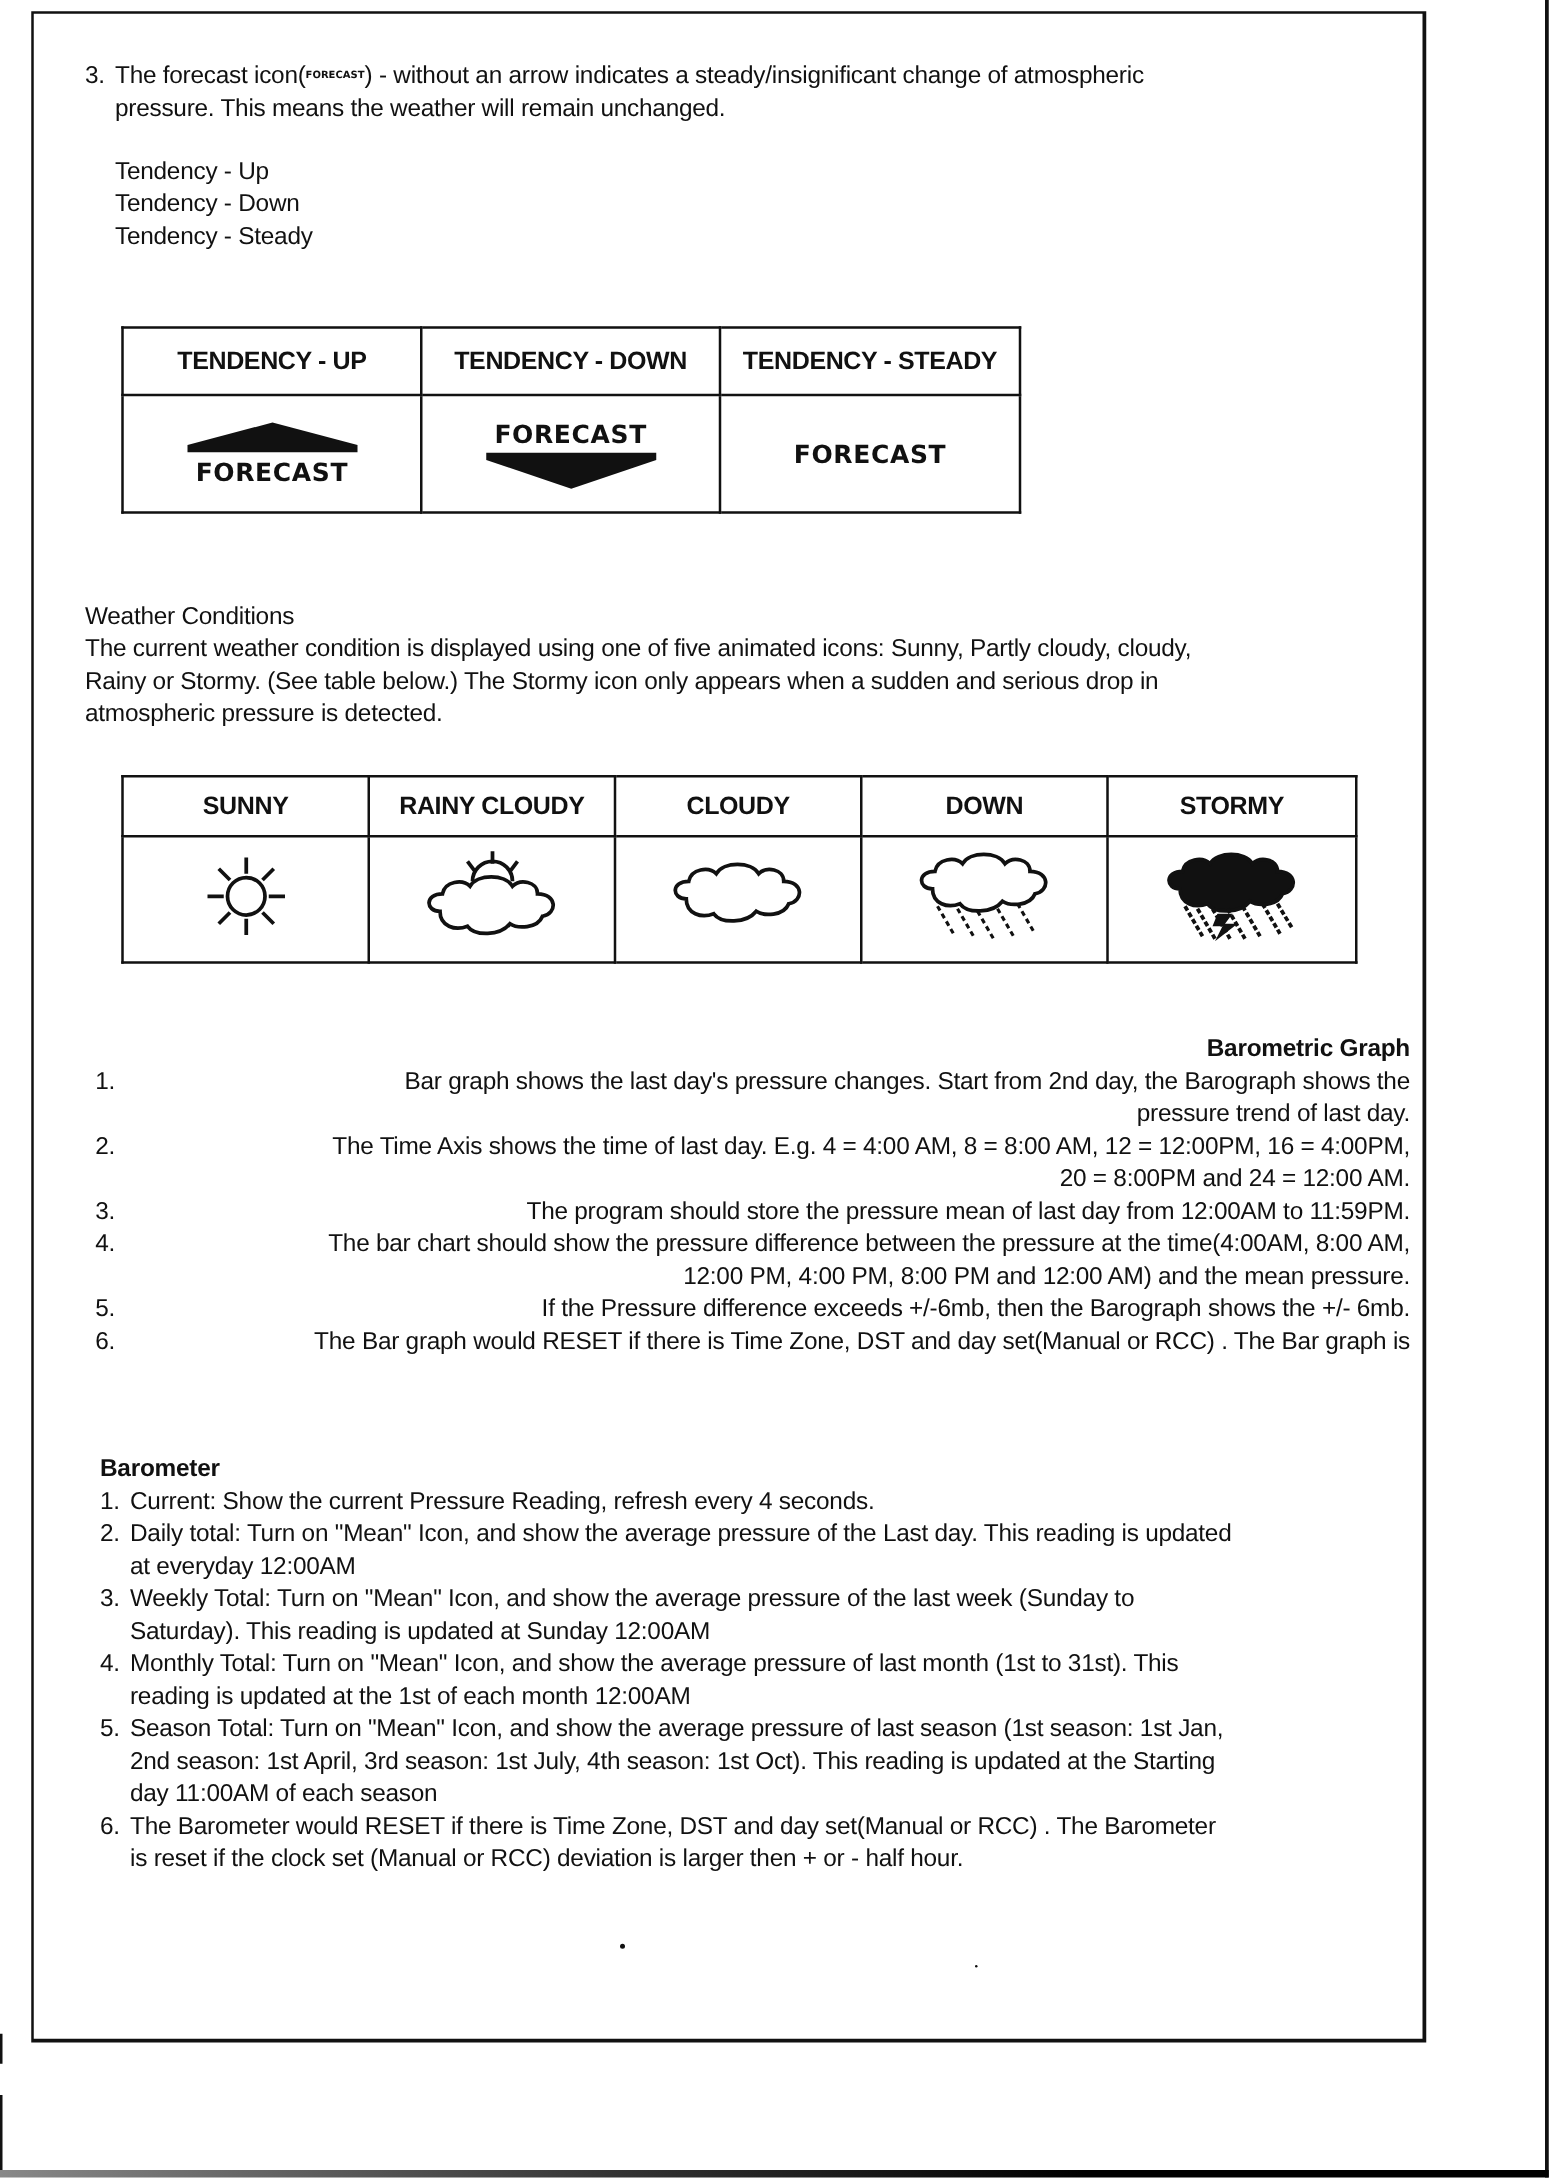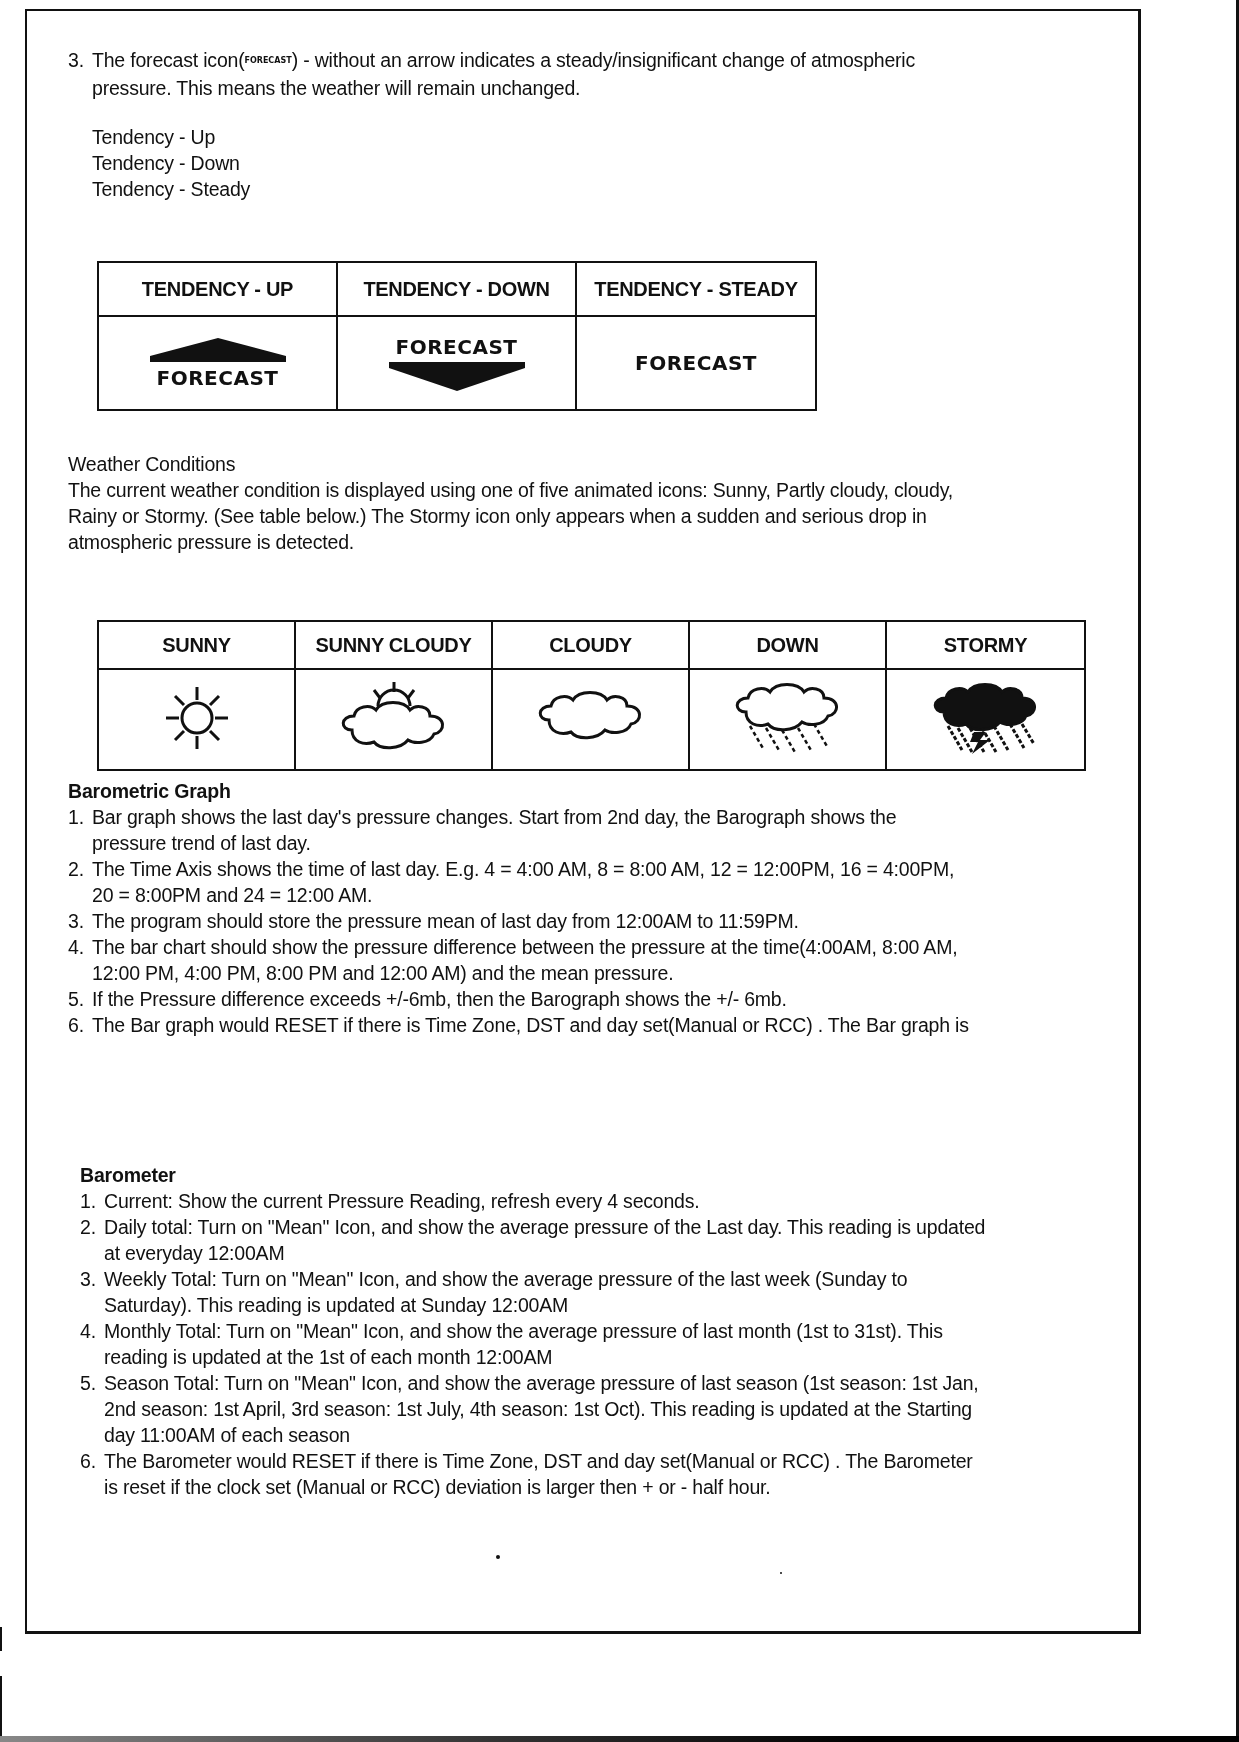--- a/index.html
+++ b/index.html
@@ -100,39 +100,39 @@
     </td>
     <td>
       <div class="icon-box">
         <span class="fc-label">FORECAST</span>
       </div>
     </td>
   </tr>
 </tbody>
   </table>
 
-<div class="para" style="top:451px;">
+<div class="para" style="top:480px;">
   <div>Weather Conditions</div>
   <div>The current weather condition is displayed using one of five animated icons: Sunny, Partly cloudy, cloudy,</div>
   <div>Rainy or Stormy. (See table below.) The Stormy icon only appears when a sudden and serious drop in</div>
   <div>atmospheric pressure is detected.</div>
 </div>
 
 <table class="grid wx" style="left:97px;top:620px;width:987px;">
   <colgroup>
       <col style="width:197px">
       <col style="width:197px">
       <col style="width:197px">
       <col style="width:197px">
       <col style="width:199px">
     </colgroup>
   <tbody>
       <tr>
     <th>SUNNY</th>
-    <th>SUNNY CLOUDY</th>
+    <th>RAINY CLOUDY</th>
     <th>CLOUDY</th>
     <th>DOWN</th>
     <th>STORMY</th>
   </tr>
   <tr>
     <td>
       <svg width="70" height="70" viewBox="0 0 70 70">
         <circle cx="35" cy="35" r="15" fill="none" stroke="#111" stroke-width="3"></circle>
         <g stroke="#111" stroke-width="3">
           <line x1="35" y1="4" x2="35" y2="17"></line>
@@ -186,21 +186,21 @@
           <line x1="84" y1="44" x2="98" y2="68"></line>
           <line x1="96" y1="44" x2="108" y2="64"></line>
         </g>
         <polygon points="48,52 60,52 54,60 64,60 46,74 52,62 44,62" fill="#111"></polygon>
       </svg>
     </td>
   </tr>
 </tbody>
   </table>
 
-<div class="para" style="top:778px;">
+<div class="para" style="top:826px;text-align:right;">
   <div class="heading-b">Barometric Graph</div>
   <div class="item">
     <span class="num">1.</span>
     <span class="body">
         <div>Bar graph shows the last day's pressure changes. Start from 2nd day, the Barograph shows the</div>
         <div>pressure trend of last day.</div>
       </span>
   </div>
   <div class="item">
     <span class="num">2.</span>

